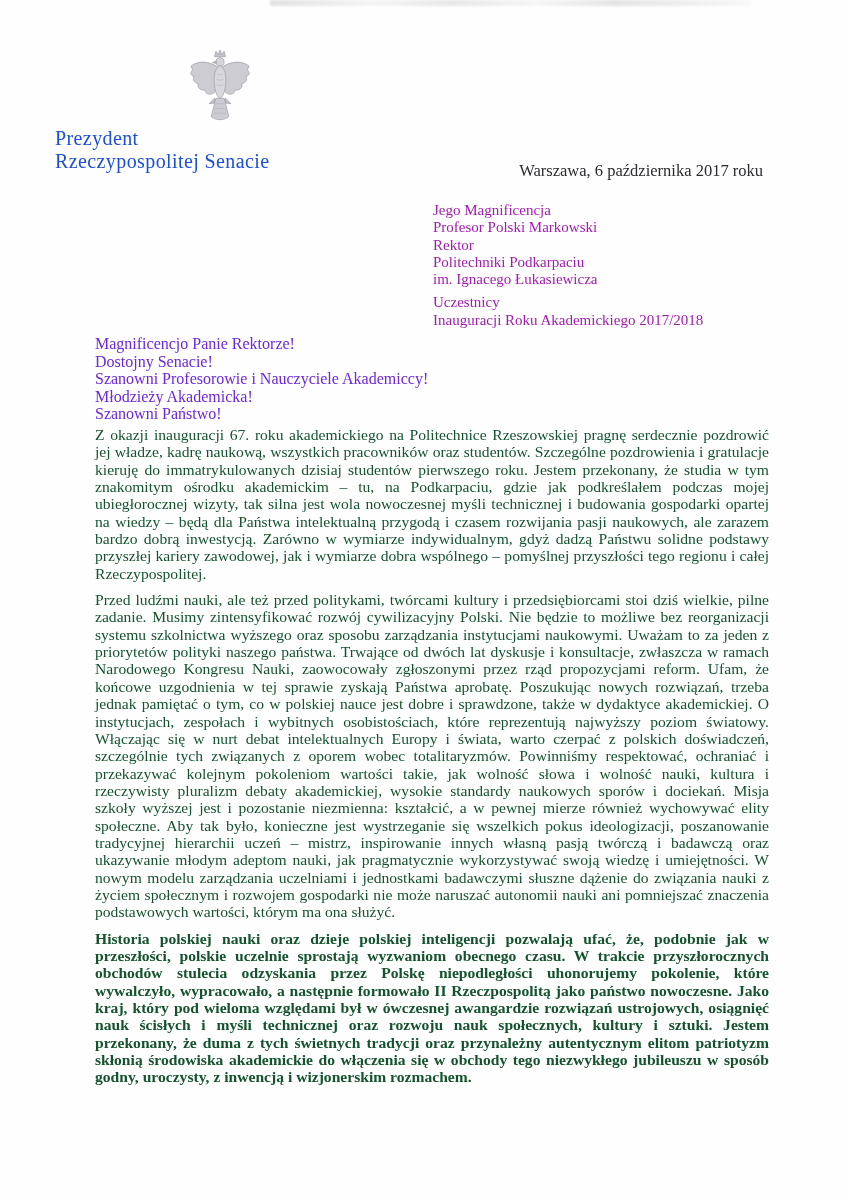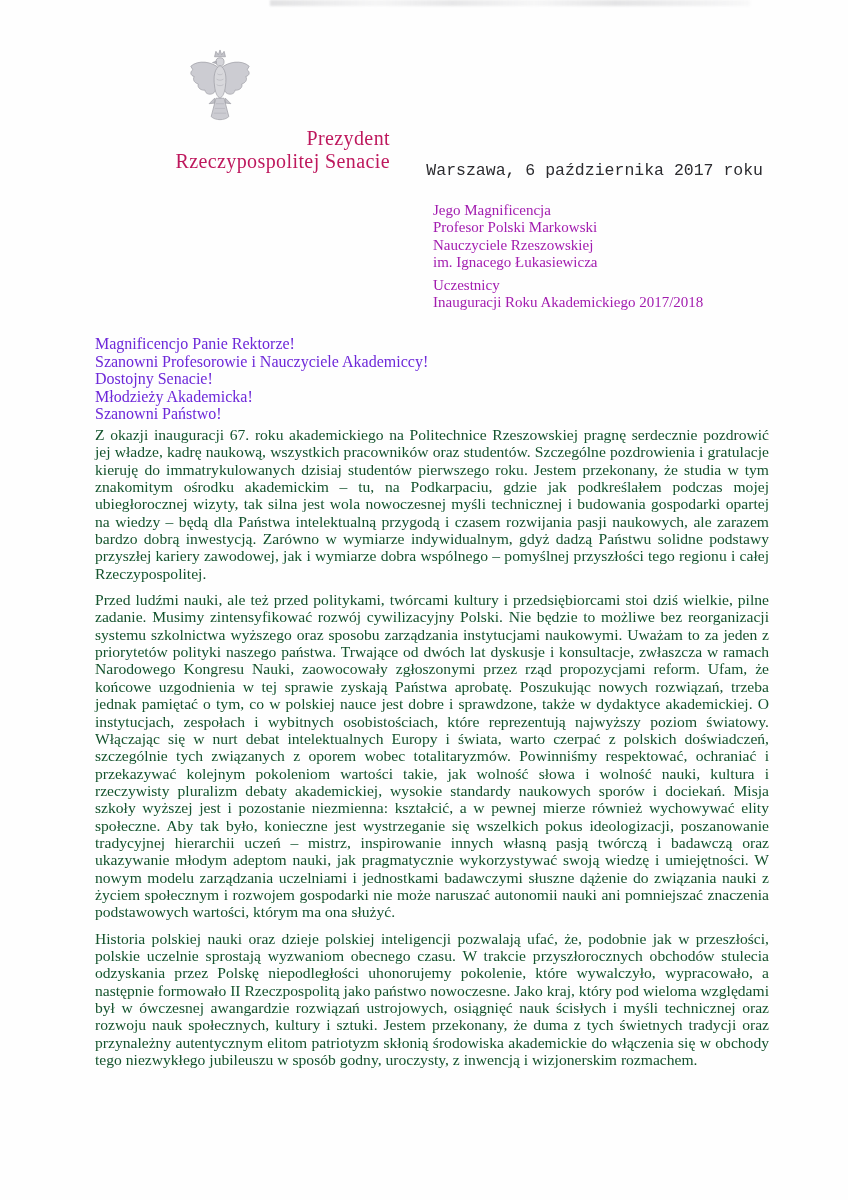--- a/index.html
+++ b/index.html
@@ -30,34 +30,33 @@
   }
   .emblem {
     position: absolute;
     top: 46px; left: 186px;
     width: 68px; height: 80px;
   }
   .sender-title {
     position: absolute;
     top: 127px; left: 55px;
     width: 335px;
-    text-align: right;
+    text-align: left;
     font-size: 20px;
     line-height: 23px;
-    color: #be185d;
+    color: #1d4ed8;
     letter-spacing: 0.4px;
   }
   .dateline {
     position: absolute;
     top: 161px; left: 0;
     width: 763px;
     text-align: right;
     font-size: 16.5px;
     color: #2b2b2f;
-    font-family: Liberation Mono, monospace;
   }
   .addressee {
     position: absolute;
     top: 202px; left: 433px;
     width: 360px;
     font-size: 15px;
     line-height: 17.3px;
     color: #a21caf;
   }
   .addressee .block-gap { height: 6px; }
@@ -72,21 +71,21 @@
   .body-text {
     position: absolute;
     top: 426px; left: 95px;
     width: 674px;
     font-size: 15.6px;
     line-height: 17.35px;
     text-align: justify;
     color: #14532d;
   }
   .body-text p { margin-bottom: 9px; }
-  .body-text p:last-child { margin-bottom: 14px; }
+  .body-text p:last-child { margin-bottom: 14px; font-weight: bold; }
 </style>
 </head>
 <body>
 
 <div class="page">
 
   <div class="scan-artifact-top"></div>
 
   <svg class="emblem" viewBox="0 0 100 112" aria-hidden="true">
     <g stroke="#9b9ba2" stroke-width="1" fill="#cfcfd4">
@@ -115,31 +114,32 @@
   <div class="sender-title">
     <div>Prezydent</div>
     <div>Rzeczypospolitej Senacie</div>
   </div>
 
   <div class="dateline">Warszawa, 6 października 2017 roku</div>
 
   <div class="addressee">
     <div>Jego Magnificencja</div>
     <div>Profesor Polski Markowski</div>
-    <div>Nauczyciele Rzeszowskiej</div>
+    <div>Rektor</div>
+    <div>Politechniki Podkarpaciu</div>
     <div>im. Ignacego Łukasiewicza</div>
     <div class="block-gap"></div>
     <div>Uczestnicy</div>
     <div>Inauguracji Roku Akademickiego 2017/2018</div>
   </div>
 
   <div class="salutations">
     <div>Magnificencjo Panie Rektorze!</div>
+    <div>Dostojny Senacie!</div>
     <div>Szanowni Profesorowie i Nauczyciele Akademiccy!</div>
-    <div>Dostojny Senacie!</div>
     <div>Młodzieży Akademicka!</div>
     <div>Szanowni Państwo!</div>
   </div>
 
   <div class="body-text">
     <p>Z okazji inauguracji 67. roku akademickiego na Politechnice Rzeszowskiej pragnę serdecznie pozdrowić jej władze, kadrę naukową, wszystkich pracowników oraz studentów. Szczególne pozdrowienia i gratulacje kieruję do immatrykulowanych dzisiaj studentów pierwszego roku. Jestem przekonany, że studia w tym znakomitym ośrodku akademickim – tu, na Podkarpaciu, gdzie jak podkreślałem podczas mojej ubiegłorocznej wizyty, tak silna jest wola nowoczesnej myśli technicznej i budowania gospodarki opartej na wiedzy – będą dla Państwa intelektualną przygodą i czasem rozwijania pasji naukowych, ale zarazem bardzo dobrą inwestycją. Zarówno w wymiarze indywidualnym, gdyż dadzą Państwu solidne podstawy przyszłej kariery zawodowej, jak i wymiarze dobra wspólnego – pomyślnej przyszłości tego regionu i całej Rzeczypospolitej.</p>
     <p>Przed ludźmi nauki, ale też przed politykami, twórcami kultury i przedsiębiorcami stoi dziś wielkie, pilne zadanie. Musimy zintensyfikować rozwój cywilizacyjny Polski. Nie będzie to możliwe bez reorganizacji systemu szkolnictwa wyższego oraz sposobu zarządzania instytucjami naukowymi. Uważam to za jeden z priorytetów polityki naszego państwa. Trwające od dwóch lat dyskusje i konsultacje, zwłaszcza w ramach Narodowego Kongresu Nauki, zaowocowały zgłoszonymi przez rząd propozycjami reform. Ufam, że końcowe uzgodnienia w tej sprawie zyskają Państwa aprobatę. Poszukując nowych rozwiązań, trzeba jednak pamiętać o tym, co w polskiej nauce jest dobre i sprawdzone, także w dydaktyce akademickiej. O instytucjach, zespołach i wybitnych osobistościach, które reprezentują najwyższy poziom światowy. Włączając się w nurt debat intelektualnych Europy i świata, warto czerpać z polskich doświadczeń, szczególnie tych związanych z oporem wobec totalitaryzmów. Powinniśmy respektować, ochraniać i przekazywać kolejnym pokoleniom wartości takie, jak wolność słowa i wolność nauki, kultura i rzeczywisty pluralizm debaty akademickiej, wysokie standardy naukowych sporów i dociekań. Misja szkoły wyższej jest i pozostanie niezmienna: kształcić, a w pewnej mierze również wychowywać elity społeczne. Aby tak było, konieczne jest wystrzeganie się wszelkich pokus ideologizacji, poszanowanie tradycyjnej hierarchii uczeń – mistrz, inspirowanie innych własną pasją twórczą i badawczą oraz ukazywanie młodym adeptom nauki, jak pragmatycznie wykorzystywać swoją wiedzę i umiejętności. W nowym modelu zarządzania uczelniami i jednostkami badawczymi słuszne dążenie do związania nauki z życiem społecznym i rozwojem gospodarki nie może naruszać autonomii nauki ani pomniejszać znaczenia podstawowych wartości, którym ma ona służyć.</p>
     <p>Historia polskiej nauki oraz dzieje polskiej inteligencji pozwalają ufać, że, podobnie jak w przeszłości, polskie uczelnie sprostają wyzwaniom obecnego czasu. W trakcie przyszłorocznych obchodów stulecia odzyskania przez Polskę niepodległości uhonorujemy pokolenie, które wywalczyło, wypracowało, a następnie formowało II Rzeczpospolitą jako państwo nowoczesne. Jako kraj, który pod wieloma względami był w ówczesnej awangardzie rozwiązań ustrojowych, osiągnięć nauk ścisłych i myśli technicznej oraz rozwoju nauk społecznych, kultury i sztuki. Jestem przekonany, że duma z tych świetnych tradycji oraz przynależny autentycznym elitom patriotyzm skłonią środowiska akademickie do włączenia się w obchody tego niezwykłego jubileuszu w sposób godny, uroczysty, z inwencją i wizjonerskim rozmachem.</p>
   </div>
 

